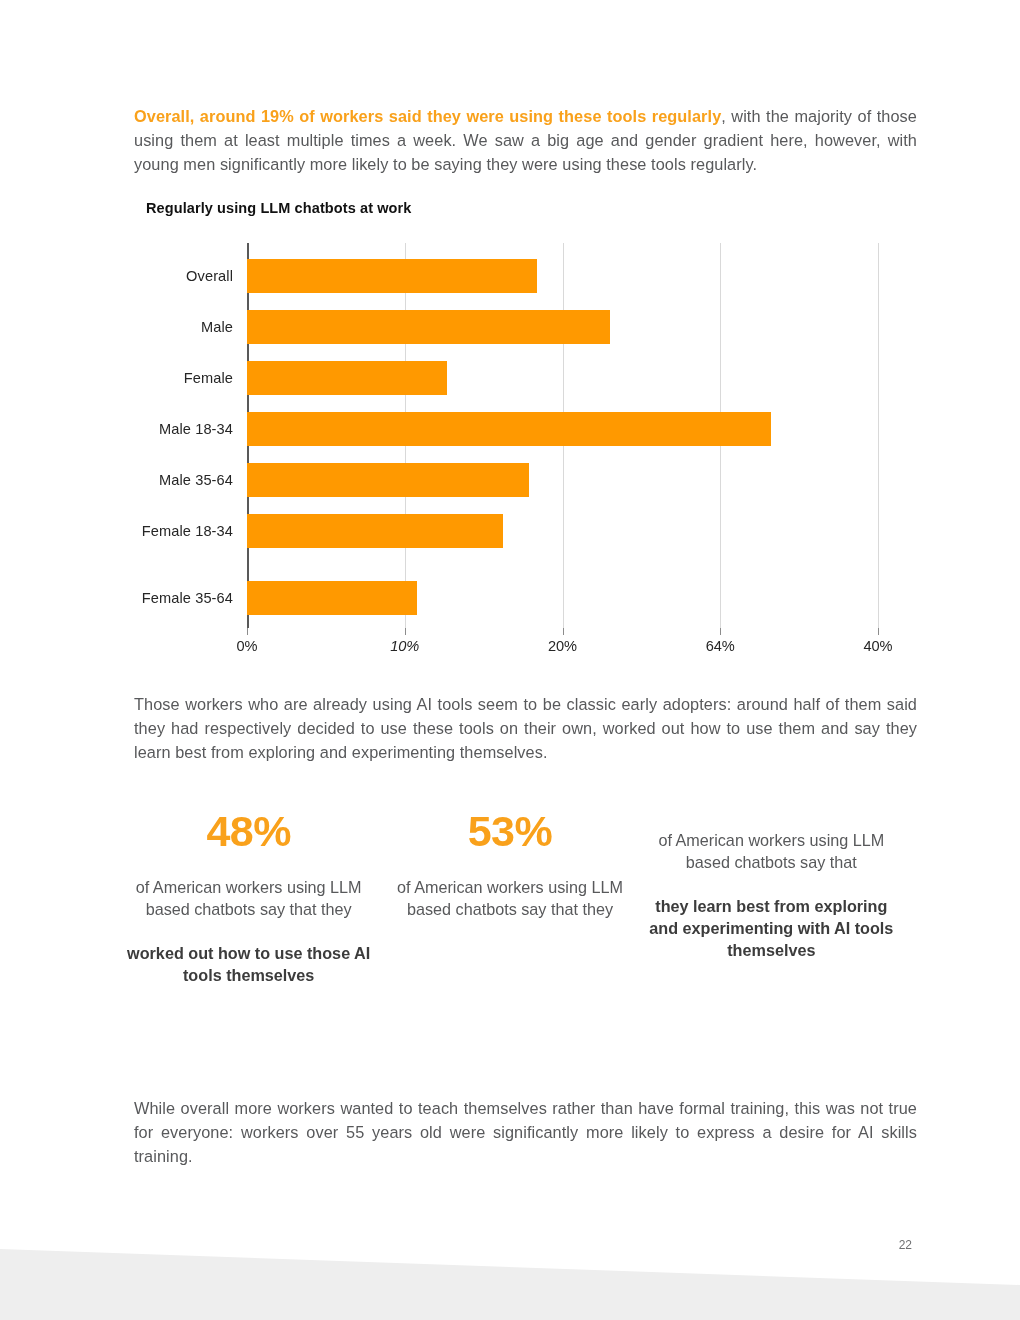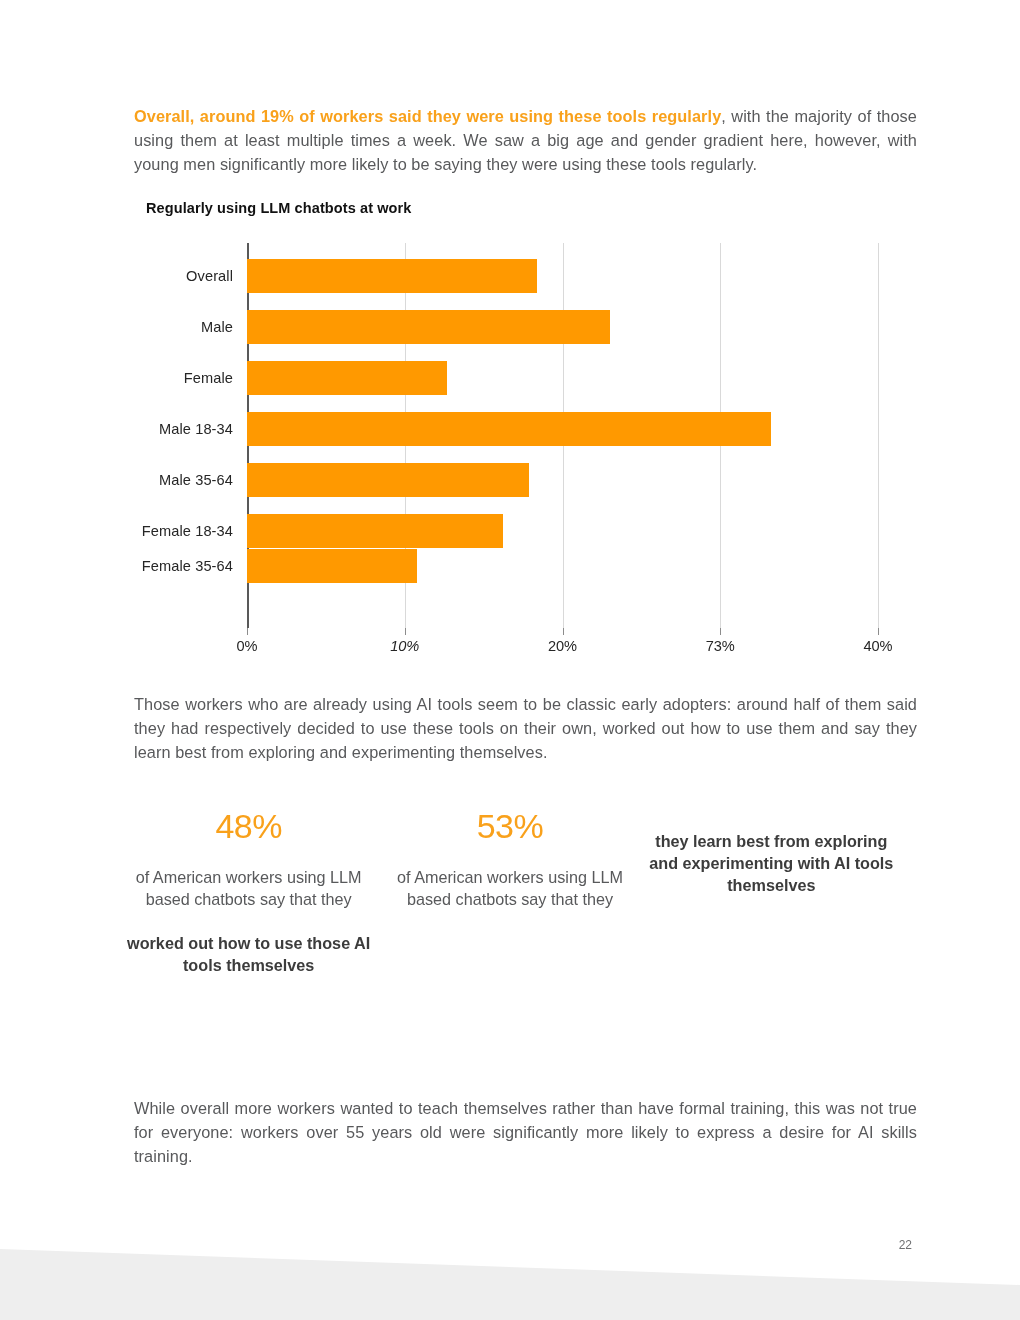--- a/index.html
+++ b/index.html
@@ -151,22 +151,22 @@
     display: flex;
     align-items: flex-start;
   }
   .stat {
     width: 33.333%;
     text-align: center;
     padding: 0 6px;
     box-sizing: border-box;
   }
   .stat-value {
-    font-size: 34px;
-    font-weight: 400;
+    font-size: 43px;
+    font-weight: 700;
     color: #f9a11b;
     line-height: 1.1;
     letter-spacing: -0.5px;
   }
   .stat-sub {
     margin-top: 22px;
     font-size: 16.2px;
     line-height: 21.5px;
     color: #58595b;
   }
@@ -219,50 +219,51 @@
           <div class="bar" title="Male 18-34: 33.2%" style="left: 129px; width: 523.73px; background: rgb(255, 153, 0);"></div>
         </div>
         <div class="bar-row" style="top: 218px;">
           <div class="cat-label" style="right: 675px;">Male 35-64</div>
           <div class="bar" title="Male 35-64: 17.9%" style="left: 129px; width: 282.372px; background: rgb(255, 153, 0);"></div>
         </div>
         <div class="bar-row" style="top: 269px;">
           <div class="cat-label" style="right: 675px;">Female 18-34</div>
           <div class="bar" title="Female 18-34: 16.2%" style="left: 129px; width: 255.555px; background: rgb(255, 153, 0);"></div>
         </div>
-        <div class="bar-row" style="top: 304px;">
+        <div class="bar-row" style="top: 336px;">
           <div class="cat-label" style="right: 675px;">Female 35-64</div>
           <div class="bar" title="Female 35-64: 10.8%" style="left: 129px; width: 170.37px; background: rgb(255, 153, 0);"></div>
         </div>
         <div class="xtick" style="left: 129px;"></div>
         <div class="xlabel" style="left: 129px;">0%</div>
         <div class="xtick" style="left: 286.75px;"></div>
         <div class="xlabel" style="left: 286.75px; font-style: italic;">10%</div>
         <div class="xtick" style="left: 444.5px;"></div>
         <div class="xlabel" style="left: 444.5px;">20%</div>
         <div class="xtick" style="left: 602.25px;"></div>
-        <div class="xlabel" style="left: 602.25px;">73%</div>
+        <div class="xlabel" style="left: 602.25px;">64%</div>
         <div class="xtick" style="left: 760px;"></div>
         <div class="xlabel" style="left: 760px;">40%</div>
       </div>
   </div>
 
   <p class="para" id="para-adopters">Those workers who are already using AI tools seem to be classic early adopters: around half of them said they had respectively decided to use these tools on their own, worked out how to use them and say they learn best from exploring and experimenting themselves.</p>
 
   <div class="stats" id="stats">
       <div class="stat">
         <div class="stat-value" style="color: rgb(249, 161, 27);">48%</div>
         <div class="stat-sub">of American workers using LLM based chatbots say that they</div>
         <div class="stat-claim">worked out how to use those AI tools themselves</div>
       </div>
       <div class="stat">
         <div class="stat-value" style="color: rgb(249, 161, 27);">53%</div>
         <div class="stat-sub">of American workers using LLM based chatbots say that they</div>
       </div>
       <div class="stat">
+        <div class="stat-sub">of American workers using LLM based chatbots say that</div>
         <div class="stat-claim">they learn best from exploring and experimenting with AI tools themselves</div>
       </div>
     </div>
 
   <p class="para" id="para-training">While overall more workers wanted to teach themselves rather than have formal training, this was not true for everyone: workers over 55 years old were significantly more likely to express a desire for AI skills training.</p>
 
   <div class="page-number">22</div>
 
   <div class="bottom-band">
     <svg width="1020" height="80" viewBox="0 0 1020 80" xmlns="http://www.w3.org/2000/svg" aria-hidden="true">

